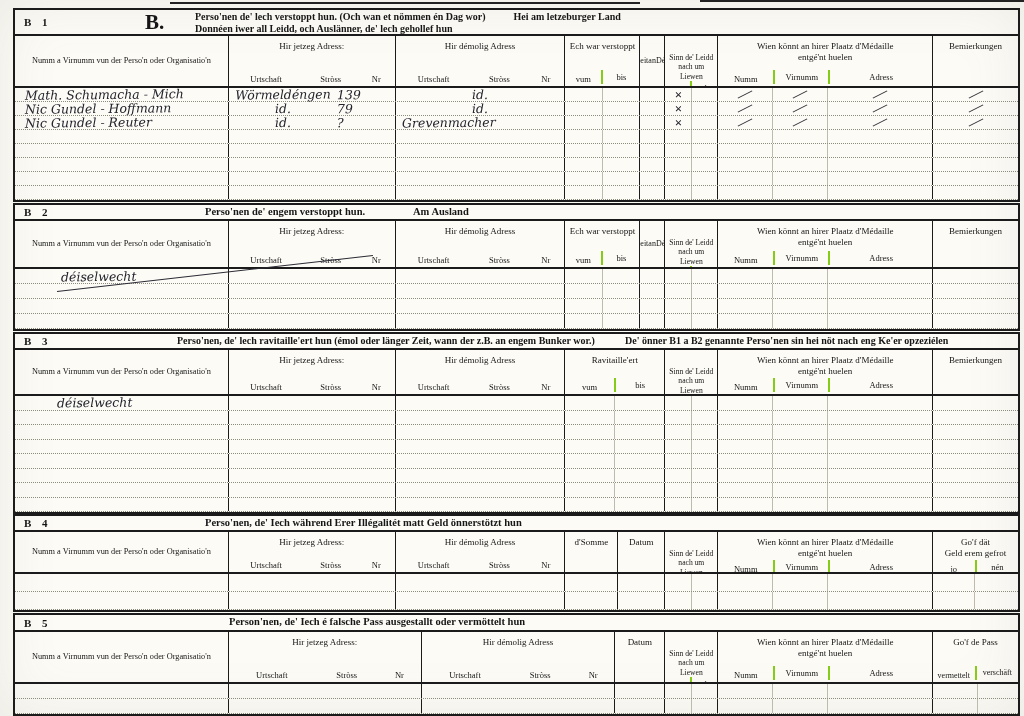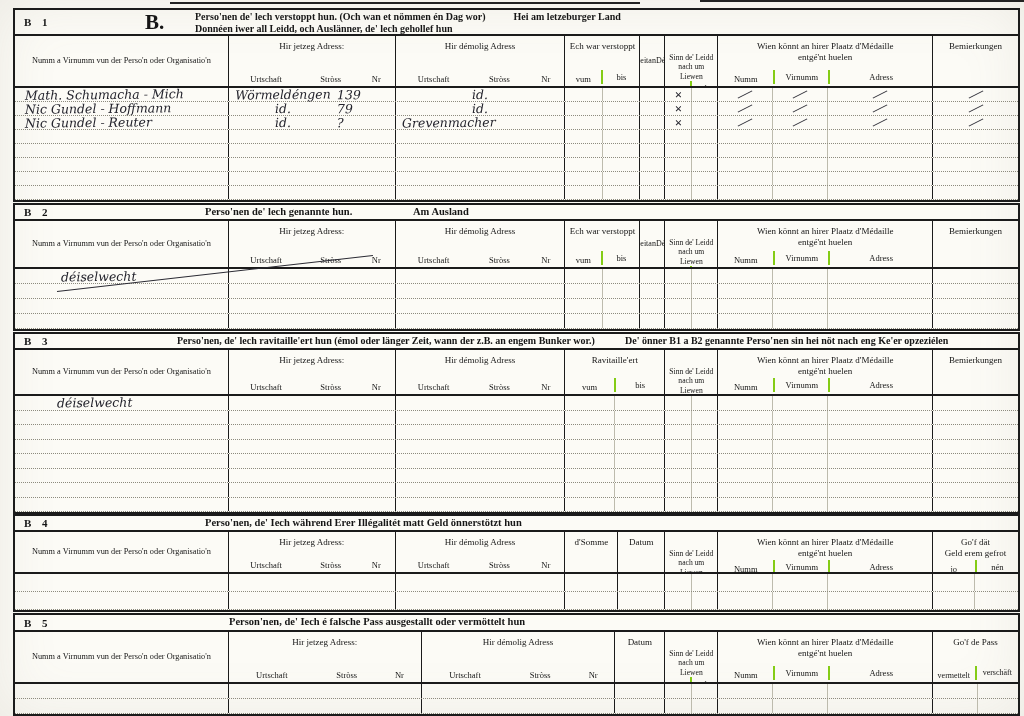--- a/index.html
+++ b/index.html
@@ -307,21 +307,21 @@
       <div class="cell w-wn sub"></div>
         <div class="cell w-wv sub"></div>
         <div class="cell w-wa"></div>
       <div class="cell w-bem last"></div>
     </div>
   </div>
 
   <div class="section" id="b2">
     <div class="trow">
       <span class="sec-id">B 2</span>
-      <span class="t-main">Perso'nen de' lech genannte hun.</span>
+      <span class="t-main">Perso'nen de' engem verstoppt hun.</span>
       <span class="t-sub">Am Ausland</span>
     </div>
     <div class="hrow">
       <div class="hcell w-numm vc">
           <span class="small">Numm a Virnumm vun der Perso'n oder Organisatio'n</span>
         </div>
       <div class="hcell w-adr">
         <div class="hmain">Hir jetzeg Adress:</div>
         <div class="subrow">
             <span class="a1">Urtschaft</span>

